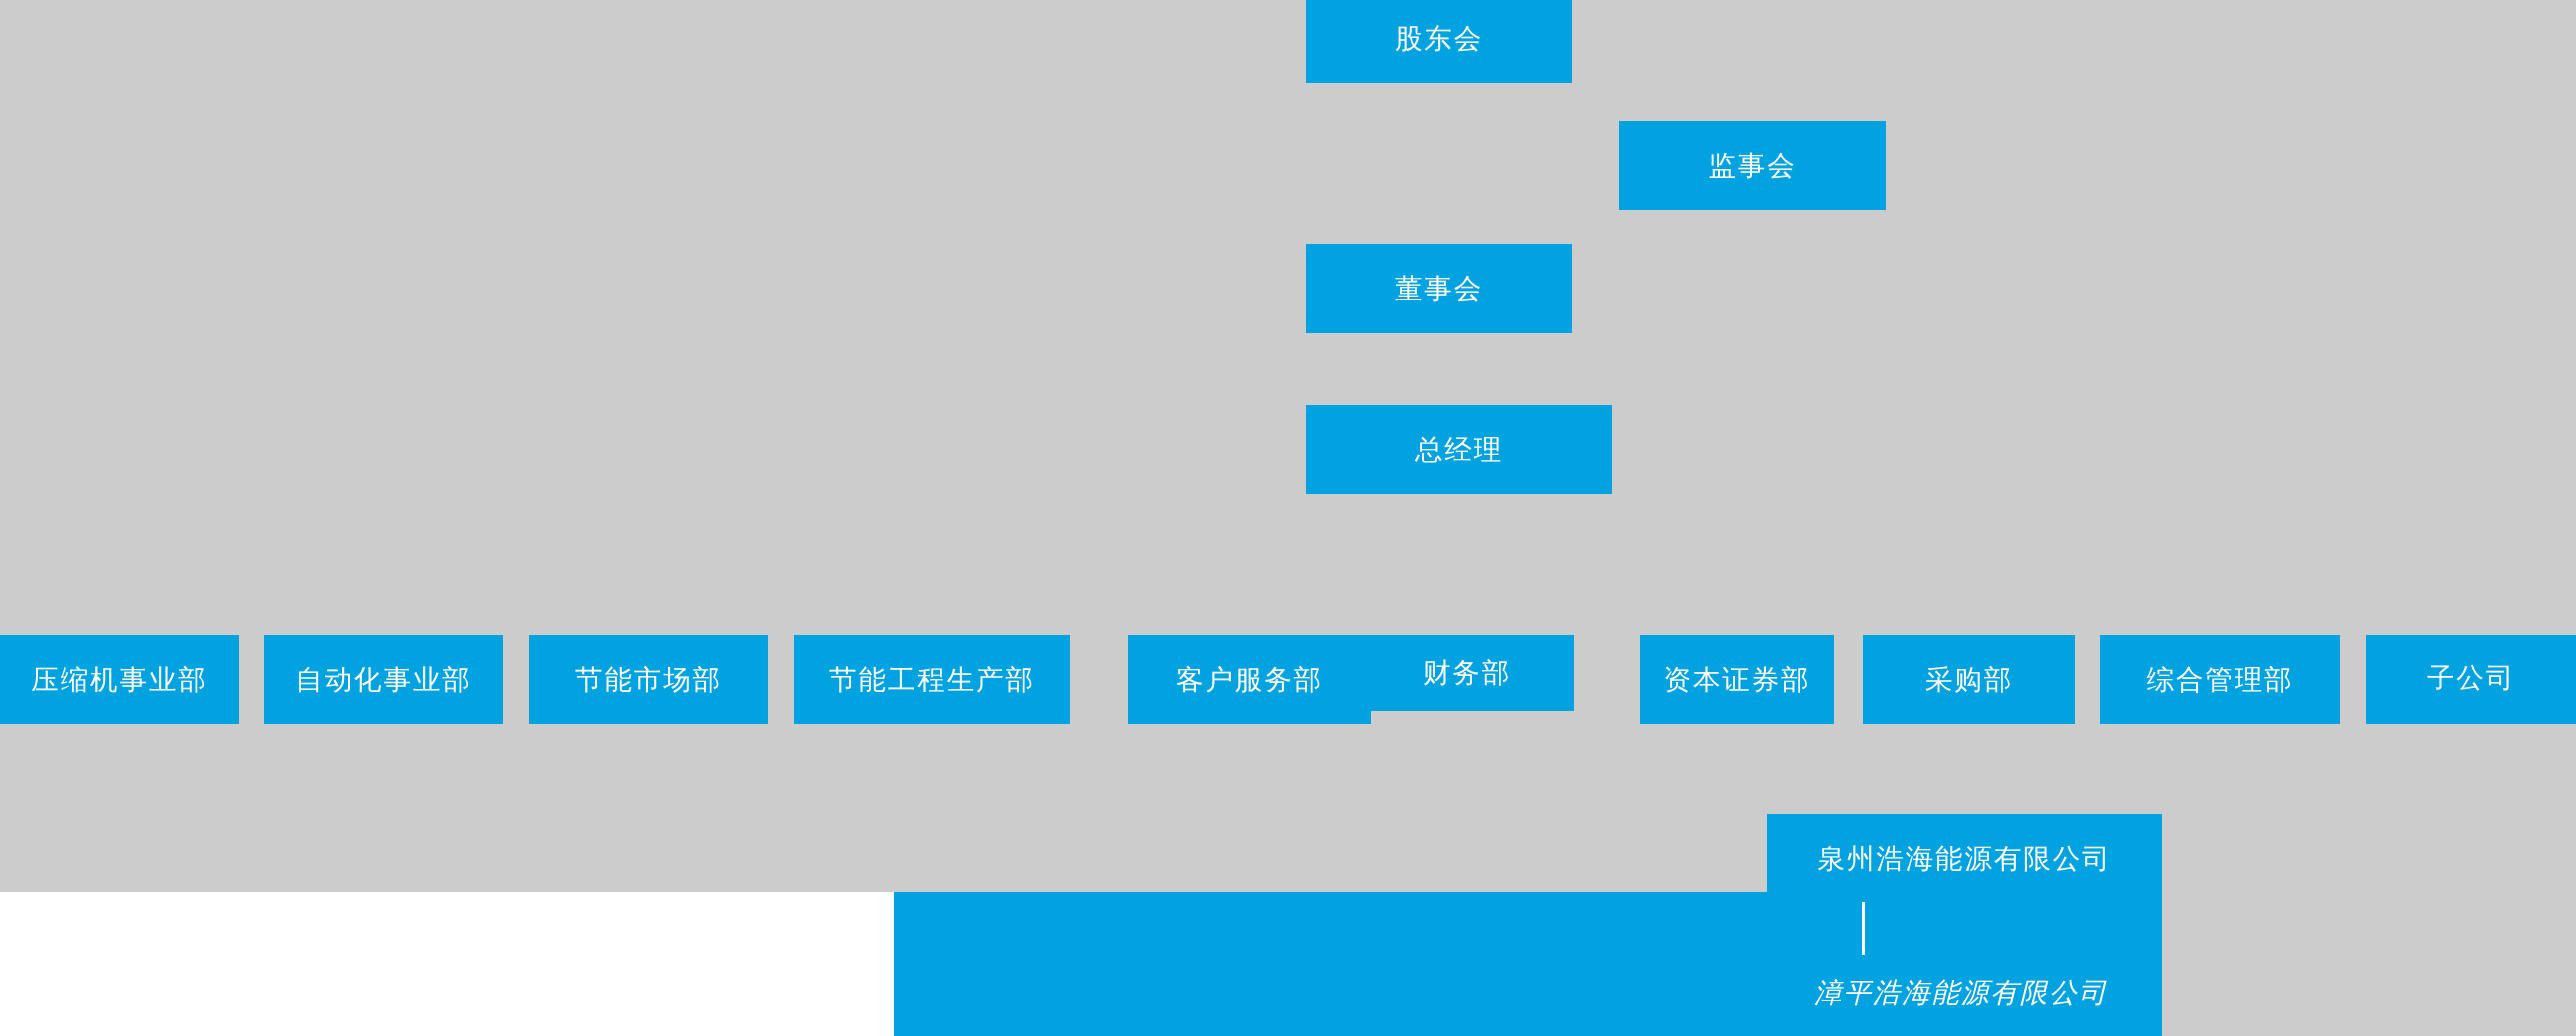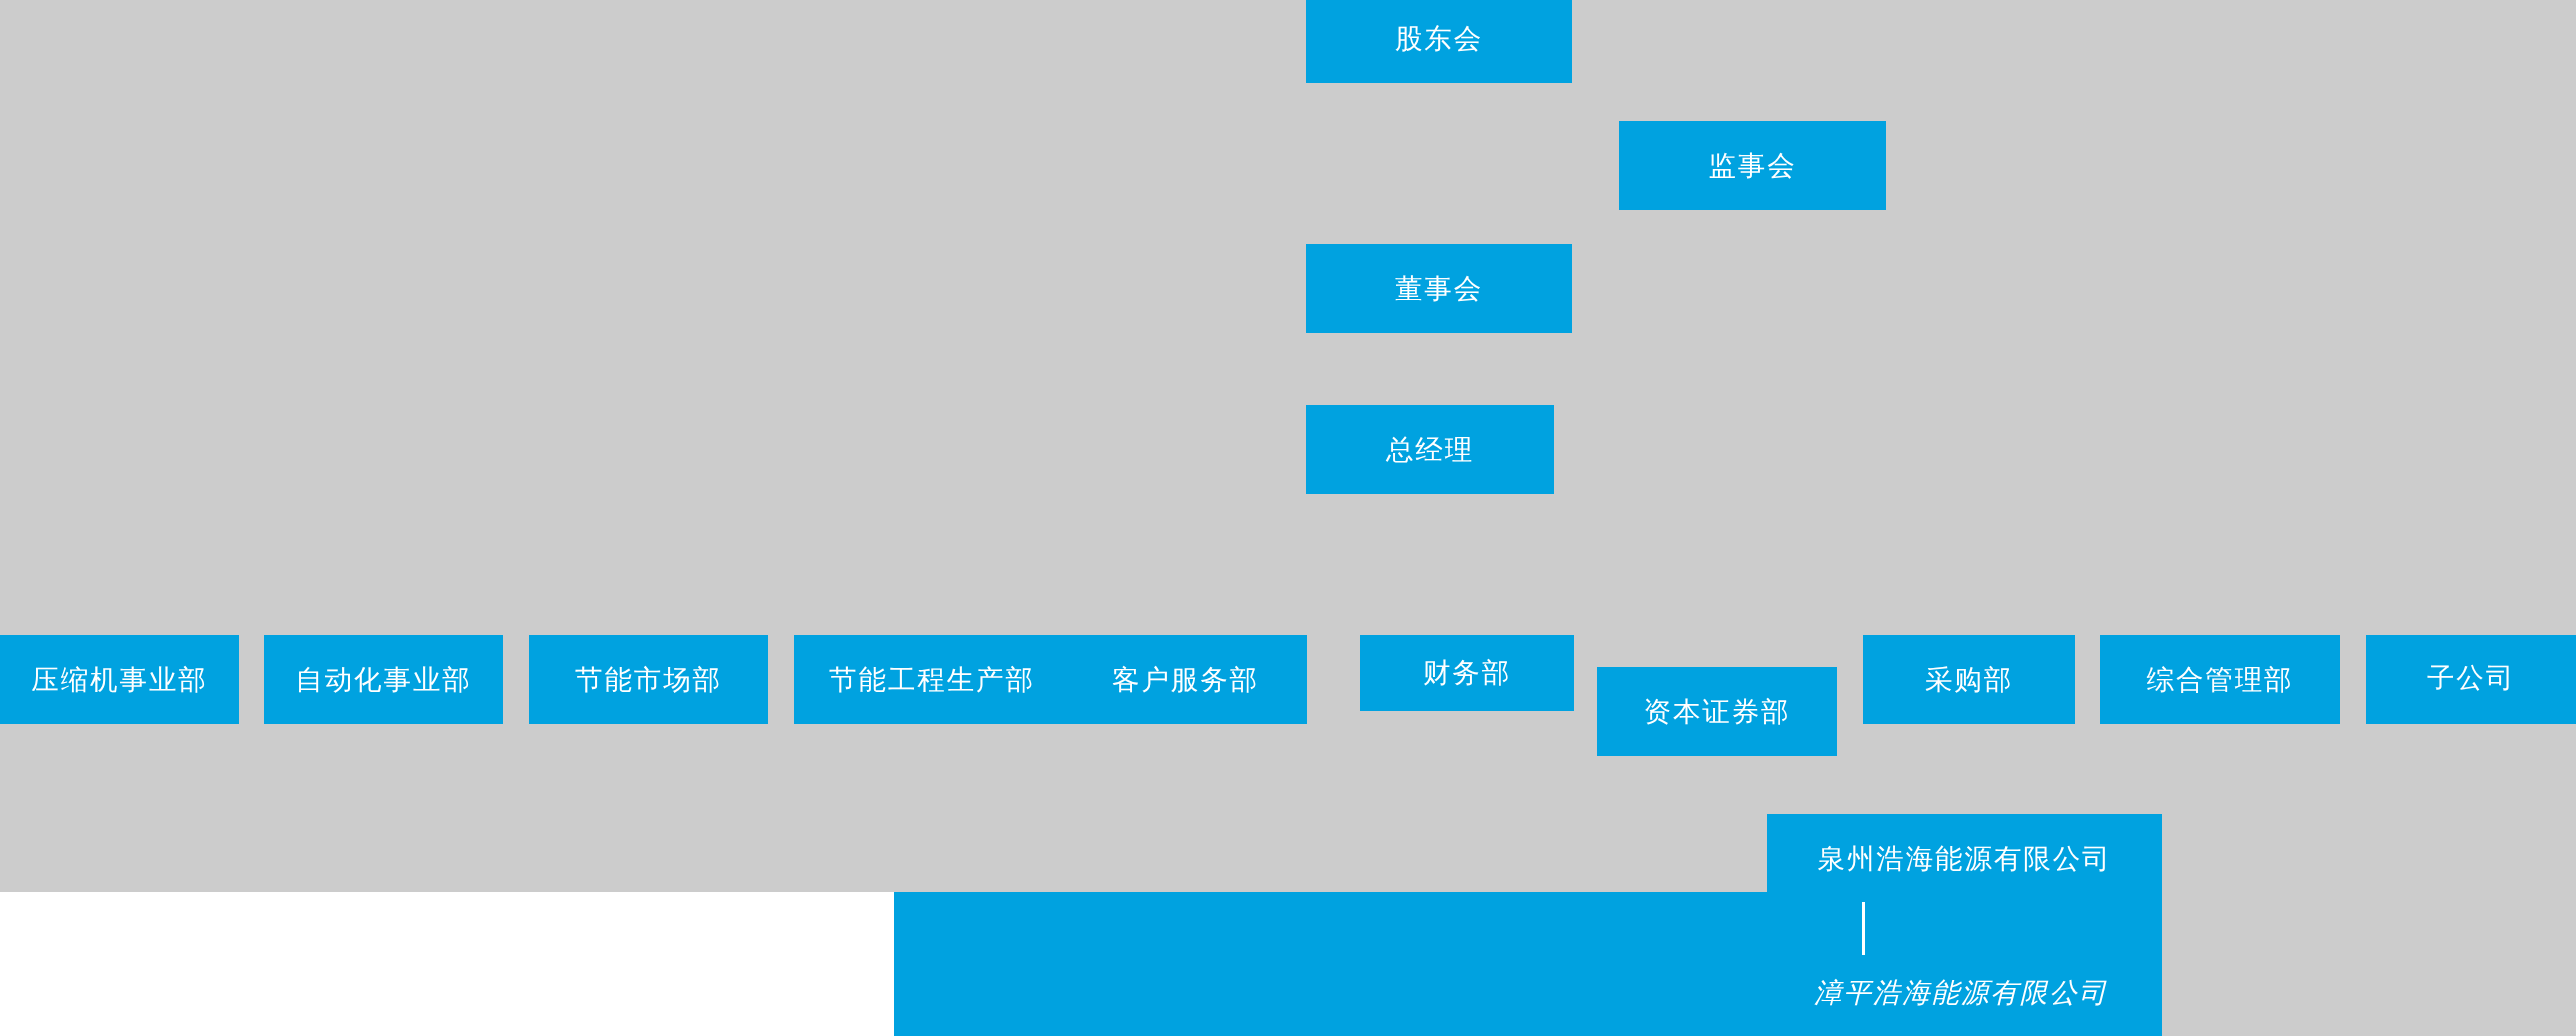--- a/index.html
+++ b/index.html
@@ -71,35 +71,35 @@
 
   <div class="chart-bg"></div>
   <div class="white-notch"></div>
 
   <div class="node" style="left:1306px; top:-5.7px; width:266px; height:89px;">股东会</div>
 
   <div class="node" style="left:1619px; top:121px; width:267px; height:89px;">监事会</div>
 
   <div class="node" style="left:1306px; top:244px; width:266px; height:89px;">董事会</div>
 
-  <div class="node" style="left:1306px; top:405px; width:248px; height:89px;">总经理</div>
+  <div class="node" style="left:1306px; top:405px; width:306px; height:89px;">总经理</div>
 
   <div class="node" style="left:0px; top:635px; width:239px; height:89px;">压缩机事业部</div>
 
   <div class="node" style="left:264px; top:635px; width:239px; height:89px;">自动化事业部</div>
 
   <div class="node" style="left:529px; top:635px; width:239px; height:89px;">节能市场部</div>
 
   <div class="node" style="left:794px; top:635px; width:276px; height:89px;">节能工程生产部</div>
 
-  <div class="node" style="left:1064px; top:635px; width:243px; height:89px;">客户服务部</div>
+  <div class="node" style="left:1128px; top:635px; width:243px; height:89px;">客户服务部</div>
 
   <div class="node" style="left:1360px; top:635px; width:214px; height:76px;">财务部</div>
 
-  <div class="node" style="left:1597px; top:635px; width:240px; height:89px;margin-top:32px;">资本证券部</div>
+  <div class="node" style="left:1640px; top:635px; width:194px; height:89px;">资本证券部</div>
 
   <div class="node" style="left:1863px; top:635px; width:212px; height:89px;">采购部</div>
 
   <div class="node" style="left:2100px; top:635px; width:240px; height:89px;">综合管理部</div>
 
   <div class="node" style="left:2366px; top:635px; width:210px; height:89px;font-family:Liberation Mono, monospace;">子公司</div>
 
   <div class="band"></div>
 
   <div class="node" style="left:1767px; top:814px; width:395px; height:89px;text-align:right;">泉州浩海能源有限公司</div>

